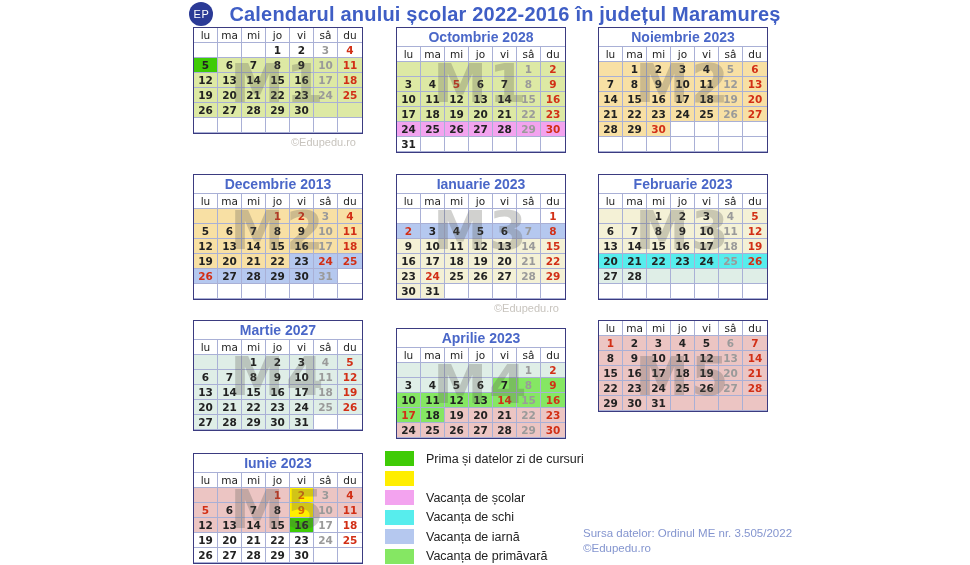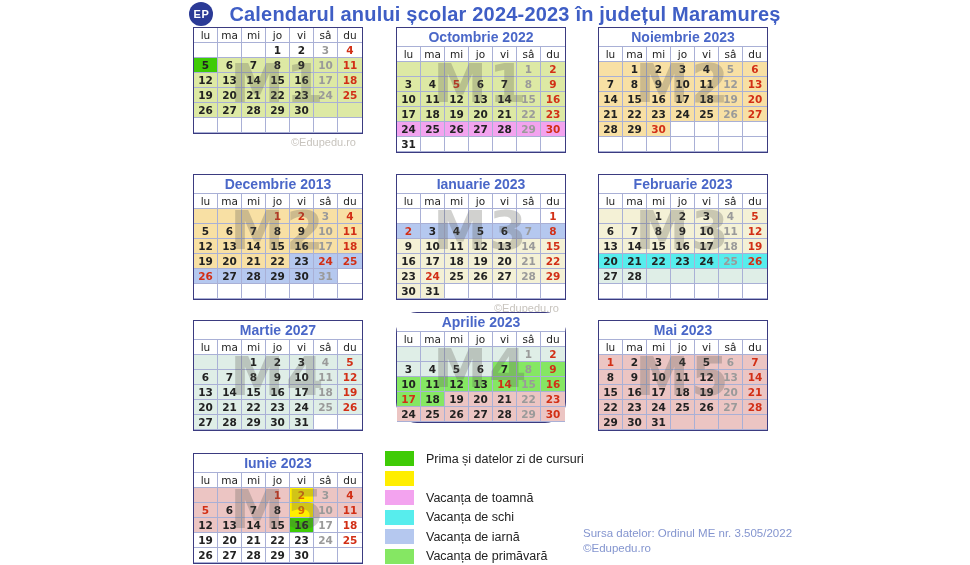--- a/index.html
+++ b/index.html
@@ -5,21 +5,21 @@
   * { margin:0; padding:0; box-sizing:border-box; }
   html,body { width:970px; height:565px; background:#ffffff; overflow:hidden;
               font-family:"Liberation Sans", sans-serif; }
   .page { position:relative; width:970px; height:565px; background:#fff; }
 
   
   .page-header { position:absolute; top:0; left:0; right:0; height:28px;
                  display:flex; justify-content:center; align-items:center; gap:16px; }
   .logo { width:24px; height:24px; border-radius:50%; background:#2b3a96; color:#fff;
           display:flex; align-items:center; justify-content:center;
-          font-size:11px; font-weight:bold; letter-spacing:0.5px; flex:0 0 auto; }
+          font-size:11px; font-weight:normal; letter-spacing:0.5px; flex:0 0 auto; }
   .page-title { font-size:20px; font-weight:bold; color:#3f5ec5; letter-spacing:0.2px; }
 
   
   .cal { position:absolute; width:170px; background:#fff;
          border:1px solid #3b3b80; }
   .cal-title { height:19px; line-height:19px; text-align:center; font-size:14px;
                font-weight:bold; color:#4a67c8; border-bottom:1px solid #a9b0d6;
                background:#fff; }
   .dh-row, .week { display:grid; grid-template-columns:repeat(7,1fr); }
   .hd { height:15px; line-height:15px; text-align:center; font-size:10.5px; color:#222;
@@ -49,21 +49,21 @@
 </style>
 </head>
 <body>
 
 <div class="page">
 
   <header class="page-header">
     <div class="logo">
       <span>EP</span>
     </div>
-    <h1 class="page-title">Calendarul anului școlar 2024-2023 în județul Maramureș</h1>
+    <h1 class="page-title">Calendarul anului școlar 2022-2016 în județul Maramureș</h1>
   </header>
 
   <main id="cal-grid">
       <div class="cal" style="left: 193px; top: 27px;">
         <div class="dh-row">
           <div class="hd">lu</div>
           <div class="hd">ma</div>
           <div class="hd">mi</div>
           <div class="hd">jo</div>
           <div class="hd">vi</div>
@@ -121,21 +121,21 @@
           <div class="cell" style="background: rgb(255, 255, 255);"></div>
           <div class="cell" style="background: rgb(255, 255, 255);"></div>
           <div class="cell" style="background: rgb(255, 255, 255);"></div>
           <div class="cell" style="background: rgb(255, 255, 255);"></div>
           <div class="cell" style="background: rgb(255, 255, 255);"></div>
         </div>
         <div class="wm">M1</div>
         <div class="credit-tag">©Edupedu.ro</div>
       </div>
       <div class="cal" style="left: 396px; top: 27px;">
-        <div class="cal-title">Octombrie 2022</div>
+        <div class="cal-title">Octombrie 2028</div>
         <div class="dh-row">
           <div class="hd">lu</div>
           <div class="hd">ma</div>
           <div class="hd">mi</div>
           <div class="hd">jo</div>
           <div class="hd">vi</div>
           <div class="hd">sâ</div>
           <div class="hd">du</div>
         </div>
         <div class="week">
@@ -514,21 +514,21 @@
           <div class="cell" style="background: rgb(223, 238, 231); color: rgb(34, 34, 34);">27</div>
           <div class="cell" style="background: rgb(223, 238, 231); color: rgb(34, 34, 34);">28</div>
           <div class="cell" style="background: rgb(223, 238, 231); color: rgb(34, 34, 34);">29</div>
           <div class="cell" style="background: rgb(223, 238, 231); color: rgb(34, 34, 34);">30</div>
           <div class="cell" style="background: rgb(223, 238, 231); color: rgb(34, 34, 34);">31</div>
           <div class="cell" style="background: rgb(255, 255, 255);"></div>
           <div class="cell" style="background: rgb(255, 255, 255);"></div>
         </div>
         <div class="wm">M4</div>
       </div>
-      <div class="cal" style="left: 396px; top: 312px; border-radius: 21px;">
+      <div class="cal" style="left: 396px; top: 328px;">
         <div class="cal-title">Aprilie 2023</div>
         <div class="dh-row">
           <div class="hd">lu</div>
           <div class="hd">ma</div>
           <div class="hd">mi</div>
           <div class="hd">jo</div>
           <div class="hd">vi</div>
           <div class="hd">sâ</div>
           <div class="hd">du</div>
         </div>
@@ -573,21 +573,20 @@
           <div class="cell" style="background: rgb(236, 197, 195); color: rgb(34, 34, 34);">25</div>
           <div class="cell" style="background: rgb(236, 197, 195); color: rgb(34, 34, 34);">26</div>
           <div class="cell" style="background: rgb(236, 197, 195); color: rgb(34, 34, 34);">27</div>
           <div class="cell" style="background: rgb(236, 197, 195); color: rgb(34, 34, 34);">28</div>
           <div class="cell" style="background: rgb(236, 197, 195); color: rgb(154, 154, 154);">29</div>
           <div class="cell" style="background: rgb(236, 197, 195); color: rgb(210, 47, 22);">30</div>
         </div>
         <div class="wm">M4</div>
       </div>
       <div class="cal" style="left: 598px; top: 320px;">
-        <div class="cal-title">Mai 2023</div>
         <div class="dh-row">
           <div class="hd">lu</div>
           <div class="hd">ma</div>
           <div class="hd">mi</div>
           <div class="hd">jo</div>
           <div class="hd">vi</div>
           <div class="hd">sâ</div>
           <div class="hd">du</div>
         </div>
         <div class="week">
@@ -700,21 +699,21 @@
   <div class="legend" id="legend">
       <div class="legend-item">
         <div class="swatch" style="background: rgb(63, 203, 6);"></div>
         <div class="legend-label">Prima și datelor zi de cursuri</div>
       </div>
       <div class="legend-item">
         <div class="swatch" style="background: rgb(255, 238, 0);"></div>
       </div>
       <div class="legend-item">
         <div class="swatch" style="background: rgb(243, 163, 239);"></div>
-        <div class="legend-label">Vacanța de toamnă</div>
+        <div class="legend-label">Vacanța de școlar</div>
       </div>
       <div class="legend-item">
         <div class="swatch" style="background: rgb(87, 237, 237);"></div>
         <div class="legend-label">Vacanța de schi</div>
       </div>
       <div class="legend-item">
         <div class="swatch" style="background: rgb(181, 200, 239);"></div>
         <div class="legend-label">Vacanța de iarnă</div>
       </div>
       <div class="legend-item">

